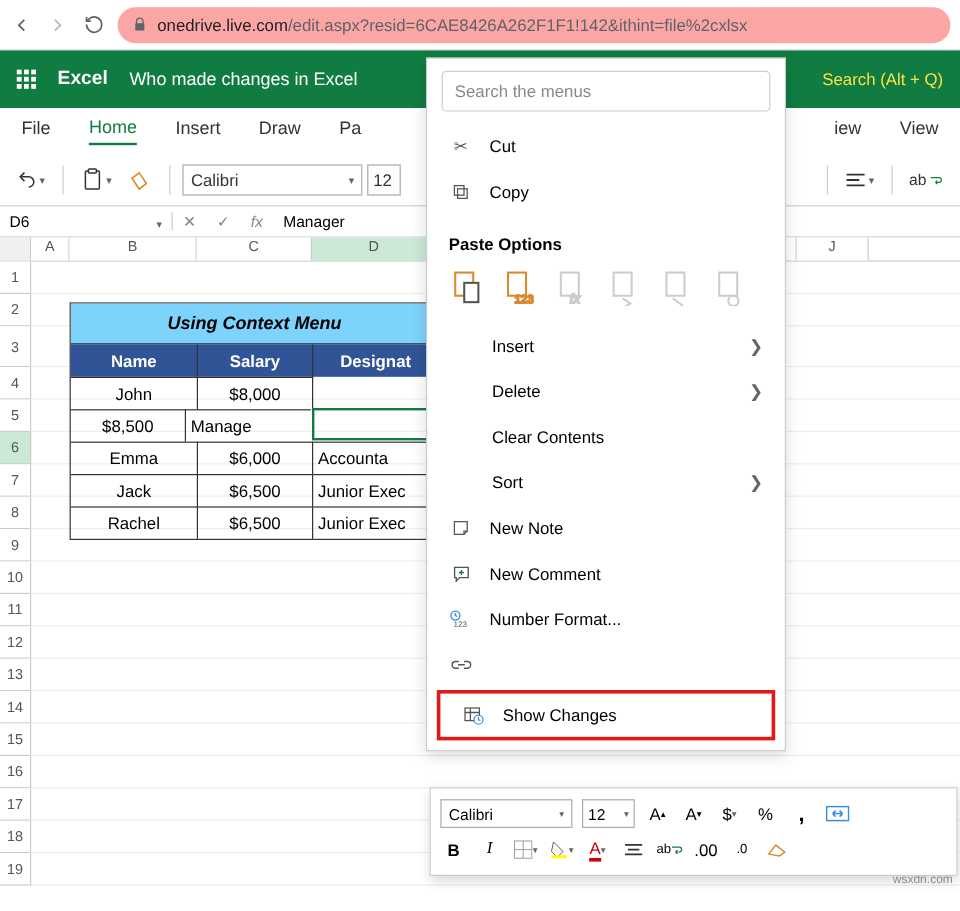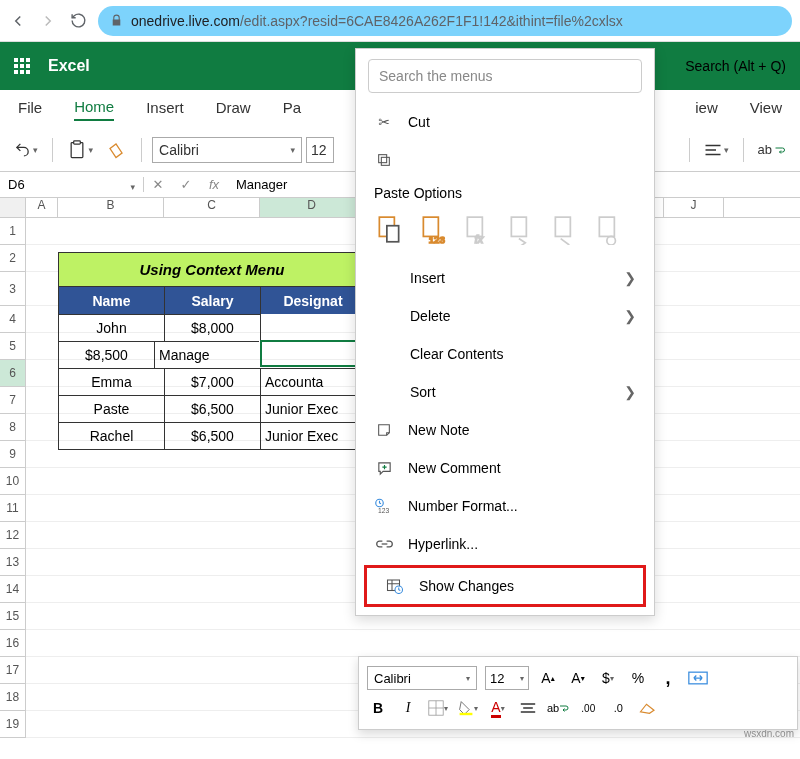--- a/index.html
+++ b/index.html
@@ -1,30 +1,30 @@
 <!DOCTYPE html>
 <html><head>
 <meta charset="utf-8">
 <style>
 * { box-sizing: border-box; margin: 0; padding: 0; font-family: "Segoe UI", Arial, sans-serif; }
 body { width: 800px; height: 759px; overflow: hidden; background: #fff; position: relative; font-size: 14px; }
 
 
 .browser-bar { height: 42px; display: flex; align-items: center; padding: 0 8px; gap: 10px; border-bottom: 1px solid #ddd; }
 .nav-ico { width: 20px; height: 20px; display: flex; align-items: center; justify-content: center; color: #5f6368; }
-.url-box { flex: 1; height: 30px; background: #7dd3fc; border-radius: 15px; display: flex; align-items: center; padding: 0 12px; gap: 8px; color: #5f6368; font-size: 14px; overflow: hidden; white-space: nowrap; }
+.url-box { flex: 1; height: 30px; background: #fca5a5; border-radius: 15px; display: flex; align-items: center; padding: 0 12px; gap: 8px; color: #5f6368; font-size: 14px; overflow: hidden; white-space: nowrap; }
 .url-box .host { color: #202124; }
 
 
 .title-bar { height: 48px; background: #107C41; display: flex; align-items: center; color: #fff; padding: 0 14px; gap: 18px; }
 .waffle { display: grid; grid-template-columns: repeat(3,4px); grid-template-rows: repeat(3,4px); gap: 2px; }
 .waffle span { background: #fff; }
 .title-bar .app { font-size: 16px; font-weight: 600; }
 .title-bar .doc { font-size: 15px; }
-.title-bar .search { margin-left: auto; color: #000000; }
+.title-bar .search { margin-left: auto; color: #fde047; }
 
 
 .tabs { height: 38px; display: flex; align-items: center; gap: 32px; padding: 0 18px; font-size: 15px; color: #333; }
 .tab { padding-bottom: 4px; cursor: pointer; text-align: center; }
 .tab.active { color: #107C41; border-bottom: 2px solid #107C41; font-weight: 400; }
 
 
 .ribbon { height: 44px; border-bottom: 1px solid #ccc; display: flex; align-items: center; padding: 0 10px; gap: 4px; color: #333; }
 .rb-btn { height: 30px; min-width: 30px; display: flex; align-items: center; justify-content: center; padding: 0 4px; gap: 2px; border-radius: 4px; }
 .rb-sep { width: 1px; height: 24px; background: #ccc; margin: 0 6px; }
@@ -48,39 +48,39 @@
 .chA{width:32px}.chB{width:106px}.chC{width:96px}.chD{width:104px}.chE{width:60px}.chF{width:60px}.chG{width:60px}.chH{width:60px}.chI{width:60px}.chJ{width:60px}
 .ch.sel{background:#cce8d7;}
 .rows { }
 .row-wrap{display:flex;height:27px;}
 .row-h{width:26px;border-right:1px solid #ccc;border-bottom:1px solid #ccc;font-size:12px;color:#555;display:flex;align-items:center;justify-content:center;background:#fff;}
 .row-h.sel{background:#cce8d7;}
 .cells{flex:1;border-bottom:1px solid #eee;position:relative;}
 
 
 .data-table { position: absolute; left: 58px; top: 20px; border: 1px solid #333; }
-.dt-title { background: #bef264; height: 34px; display:flex;align-items:center;justify-content:center;font-weight:bold;font-size:15px;border-bottom:1px solid #333;font-style:normal;}
+.dt-title { background: #7dd3fc; height: 34px; display:flex;align-items:center;justify-content:center;font-weight:bold;font-size:15px;border-bottom:1px solid #333;font-style:normal;}
 .dt-head { display:flex; height:27px; background:#305496; color:#fff; font-weight:bold;}
 .dt-head div{display:flex;align-items:center;justify-content:center;border-right:1px solid #333;}
 .dt-row{display:flex;height:27px;}
 .dt-row div{display:flex;align-items:center;justify-content:center;border-right:1px solid #333;border-top:1px solid #333;}
 .c-name{width:106px}.c-sal{width:96px}.c-des{width:104px;border-right:none !important;overflow:hidden;white-space:nowrap;}
 .dt-row .c-des{justify-content:flex-start;padding-left:4px;}
 
 
 .active-cell{position:absolute;border:2px solid #107C41;pointer-events:none;}
 
 
 .ctx { position:absolute; left:355px; top:48px; width:300px; background:#fff; border:1px solid #ccc; box-shadow:0 4px 12px rgba(0,0,0,0.15); padding:10px 0 6px; z-index:50;}
 .ctx-search{margin:0 12px 10px;height:34px;border:1px solid #ccc;border-radius:4px;padding:0 10px;color:#888;display:flex;align-items:center;}
 .ctx-item{height:38px;display:flex;align-items:center;padding:0 18px;gap:14px;cursor:pointer;}
 .ctx-item .ico{width:20px;display:flex;align-items:center;justify-content:center;color:#555;}
 .ctx-item .lbl{flex:1;}
 .ctx-item .arrow{color:#666;font-size:14px;}
-.ctx-h{padding:6px 18px;font-weight:400;}
+.ctx-h{padding:6px 18px;font-weight:700;margin-top:10px;}
 .ctx-paste{display:flex;gap:14px;padding:6px 18px 12px;}
 .paste-ico{width:30px;height:34px;display:flex;align-items:center;justify-content:center;}
 .ctx-sub{padding-left:54px !important;}
 .ctx-box{border:3px solid #e01919;margin:2px 8px;}
 
 
 .mini{position:absolute;left:358px;top:656px;width:440px;background:#fff;border:1px solid #ccc;box-shadow:0 4px 10px rgba(0,0,0,0.15);padding:6px 8px;z-index:40;}
 .mini-row{display:flex;align-items:center;gap:8px;height:30px;}
 .mini-font{border:1px solid #aaa;height:24px;width:110px;padding:0 6px;display:flex;align-items:center;justify-content:space-between;font-size:13px;}
 .mini-size{border:1px solid #aaa;height:24px;width:44px;padding:0 4px;display:flex;align-items:center;justify-content:space-between;font-size:13px;}
@@ -125,20 +125,21 @@
       <span></span>
       <span></span>
       <span></span>
       <span></span>
       <span></span>
       <span></span>
       <span></span>
       <span></span>
     </div>
   <span class="app">Excel</span>
+  <span class="doc">Who made changes in Excel</span>
   <span class="search">Search (Alt + Q)</span>
 </div>
 
 <div class="tabs">
   <span class="tab">File</span>
   <span class="tab active">Home</span>
   <span class="tab">Insert</span>
   <span class="tab">Draw</span>
   <span class="tab">Pa</span>
   <span style="margin-left:auto" class="tab">iew</span>
@@ -306,25 +307,25 @@
     <div class="dt-row">
         <div class="c-name">John</div>
         <div class="c-sal">$8,000</div>
       </div>
     <div class="dt-row">
         <div class="c-sal">$8,500</div>
         <div class="c-des">Manage</div>
       </div>
     <div class="dt-row">
         <div class="c-name">Emma</div>
-        <div class="c-sal">$7,000</div>
+        <div class="c-sal">$6,000</div>
         <div class="c-des">Accounta</div>
       </div>
     <div class="dt-row">
-        <div class="c-name">Paste</div>
+        <div class="c-name">Jack</div>
         <div class="c-sal">$6,500</div>
         <div class="c-des">Junior Exec</div>
       </div>
     <div class="dt-row">
         <div class="c-name">Rachel</div>
         <div class="c-sal">$6,500</div>
         <div class="c-des">Junior Exec</div>
       </div>
   </div>
 
@@ -339,20 +340,21 @@
       <span class="ico">✂</span>
       <span class="lbl">Cut</span>
     </div>
   <div class="ctx-item">
       <span class="ico">
         <svg width="16" height="16" viewBox="0 0 24 24" fill="none" stroke="#555" stroke-width="1.6">
           <rect x="8" y="8" width="12" height="12"></rect>
           <rect x="4" y="4" width="12" height="12"></rect>
         </svg>
       </span>
+      <span class="lbl">Copy</span>
     </div>
   <div class="ctx-h">Paste Options</div>
   <div class="ctx-paste">
     <span class="paste-ico">
         <svg width="26" height="30" viewBox="0 0 24 28" fill="none" stroke="#d98a2e" stroke-width="1.6">
           <rect x="3" y="2" width="14" height="18"></rect>
           <rect x="10" y="10" width="11" height="15" fill="#fff" stroke="#555"></rect>
         </svg>
       </span>
     <span class="paste-ico">
@@ -429,21 +431,20 @@
       </span>
       <span class="lbl">Number Format...</span>
     </div>
   <div class="ctx-item">
       <span class="ico">
         <svg width="17" height="12" viewBox="0 0 24 14" fill="none" stroke="#555" stroke-width="1.8">
           <path d="M9 7H5a4 4 0 0 1 0-8h4M15 7h4a4 4 0 0 0 0-8h-4" transform="translate(0 4)"></path>
           <path d="M8 7h8" transform="translate(0 0)"></path>
         </svg>
       </span>
-      <span class="lbl">Hyperlink...</span>
     </div>
   <div class="ctx-box">
     <div class="ctx-item" style="height:36px">
         <span class="ico">
           <svg width="18" height="16" viewBox="0 0 24 20" fill="none" stroke="#555" stroke-width="1.4">
             <rect x="2" y="2" width="16" height="14"></rect>
             <path d="M2 7h16M8 2v14"></path>
             <circle cx="17" cy="15" r="5" fill="#fff" stroke="#3a8dde"></circle>
             <path d="M17 12v3l2 1" stroke="#3a8dde"></path>
           </svg>
@@ -501,21 +502,21 @@
           <path d="M1 2h18M4 7h12M1 12h18"></path>
         </svg>
       </div>
     <div class="mini-btn">
         <span style="font-size:11px">ab</span>
         <svg width="10" height="10" viewBox="0 0 20 20" fill="none" stroke="#107C41" stroke-width="2">
           <path d="M2 6h12a4 4 0 0 1 0 8H8m0 0l3-3m-3 3l3 3"></path>
         </svg>
       </div>
     <div class="mini-btn">
-        <span style="font-size:10px">.00</span>
+        <span style="font-size:14px">.00</span>
       </div>
     <div class="mini-btn">
         <span style="font-size:11px">.0</span>
       </div>
     <div class="mini-btn">
         <svg width="18" height="14" viewBox="0 0 24 18" fill="none" stroke="#d98a2e" stroke-width="1.6">
           <path d="M2 14l8-10 10 8-6 4z"></path>
         </svg>
       </div>
   </div>

